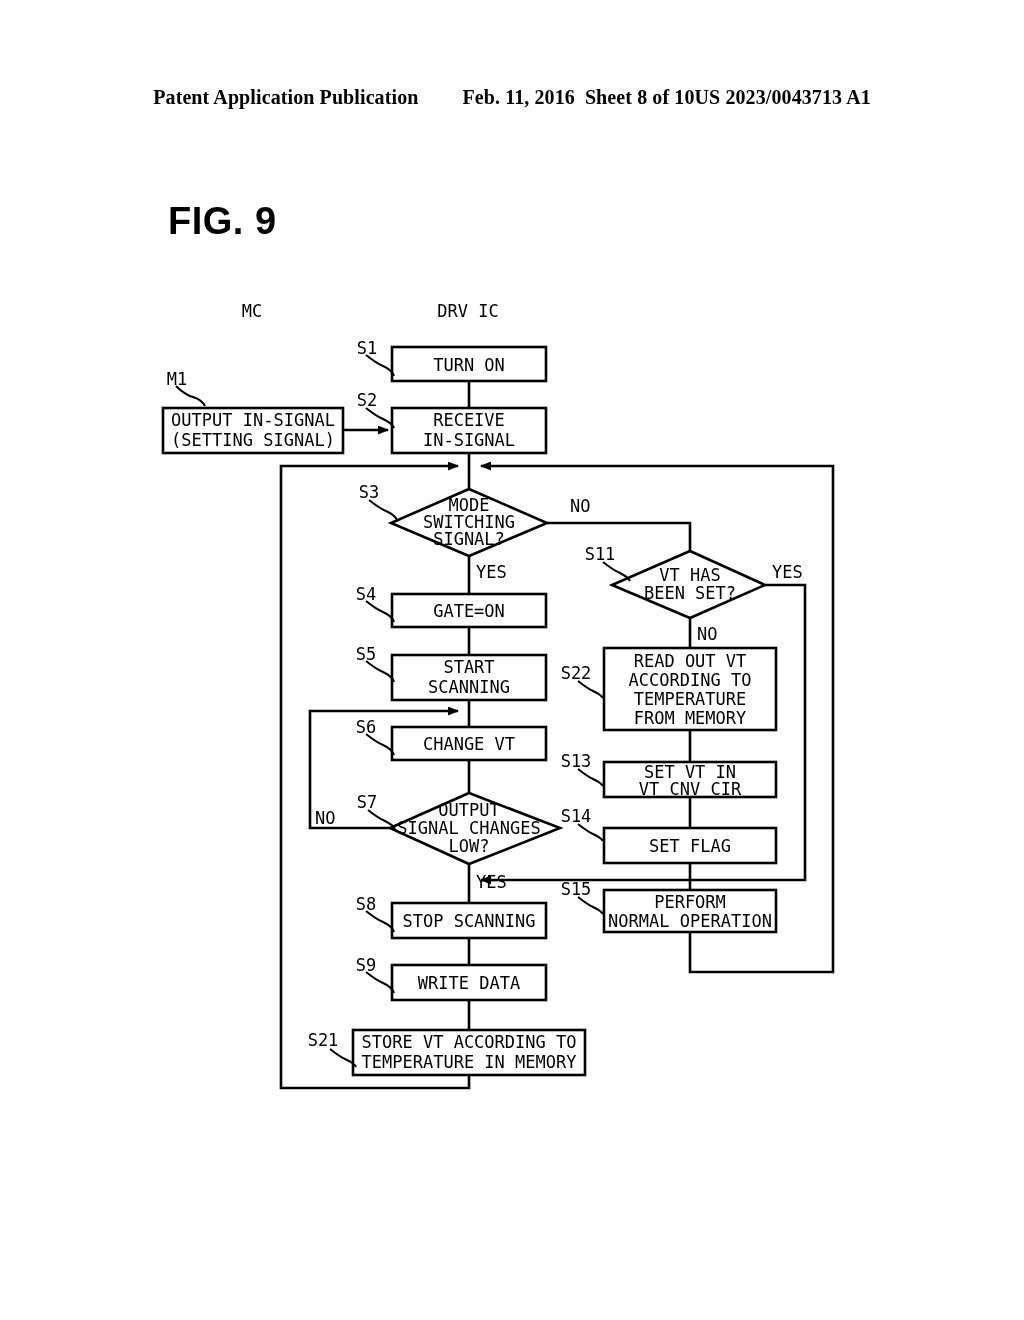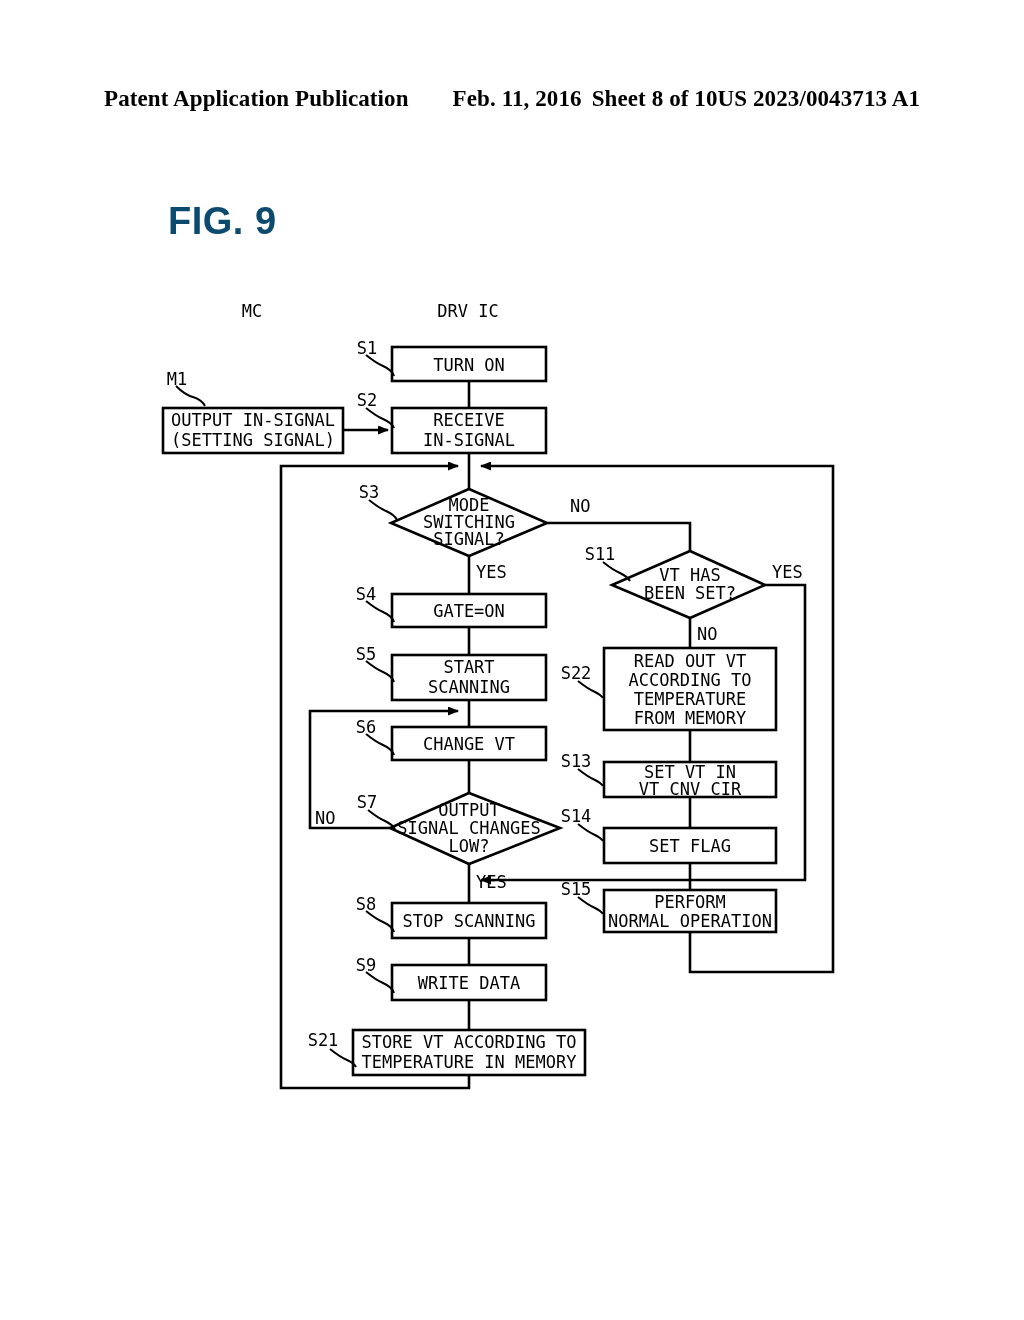--- a/index.html
+++ b/index.html
@@ -22,37 +22,37 @@
   .hdr {
     position: absolute;
     top: 86px;
     left: 0;
     width: 1024px;
     display: flex;
     justify-content: center;
     align-items: baseline;
     font-family: "Liberation Serif", serif;
     font-weight: bold;
-    font-size: 23px;
+    font-size: 20px;
     color: #000;
     letter-spacing: 0.1px;
     white-space: pre;
   }
   .hdr .h-left  { margin-right: 44px; }
   .hdr .h-mid   { margin-right: 10px; }
   .hdr .h-mid2  { }
   .fig-title {
     position: absolute;
     left: 168px;
     top: 200px;
     font-family: "Liberation Sans", sans-serif;
     font-weight: bold;
     font-size: 38px;
     letter-spacing: 0.5px;
-    color: #0c4a6e;
+    color: #000000;
   }
   svg#flow {
     position: absolute;
     left: 0;
     top: 0;
     width: 1024px;
     height: 1320px;
   }
   svg#flow text {
     font-family: "DejaVu Sans Mono", monospace;

